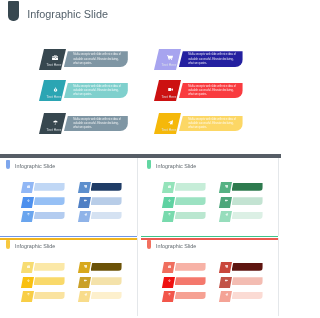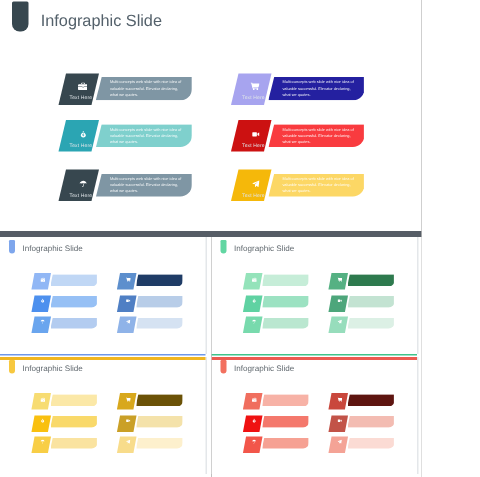--- a/index.html
+++ b/index.html
@@ -1,17 +1,17 @@
 <!DOCTYPE html>
 <html><head>
 <meta charset="utf-8">
 <style>
   html,body{margin:0;padding:0;}
   body{width:281px;height:318px;background:#ffffff;font-family:"Liberation Sans",sans-serif;overflow:hidden;}
-  .page{position:relative;width:281px;height:318px;background:#000000;}
+  .page{position:relative;width:281px;height:318px;background:#d946ef;}
 
   
   .hero{position:absolute;left:0;top:0;width:281px;height:154px;background:#fff;overflow:hidden;}
   .divider{position:absolute;left:0;top:154px;width:281px;height:4px;background:#565d66;}
 
   .logo{position:absolute;left:8px;top:1px;width:11px;height:20px;background:#37474f;border-radius:1px 1px 5px 5px;}
   .title{position:absolute;left:27.2px;top:8.3px;font-size:10.85px;line-height:12px;color:#54616b;}
 
   .hitem{position:absolute;height:21px;}
   .htag{position:absolute;left:0;top:0;width:22.4px;height:21px;transform:skewX(-13.4deg);transform-origin:0 0;}

